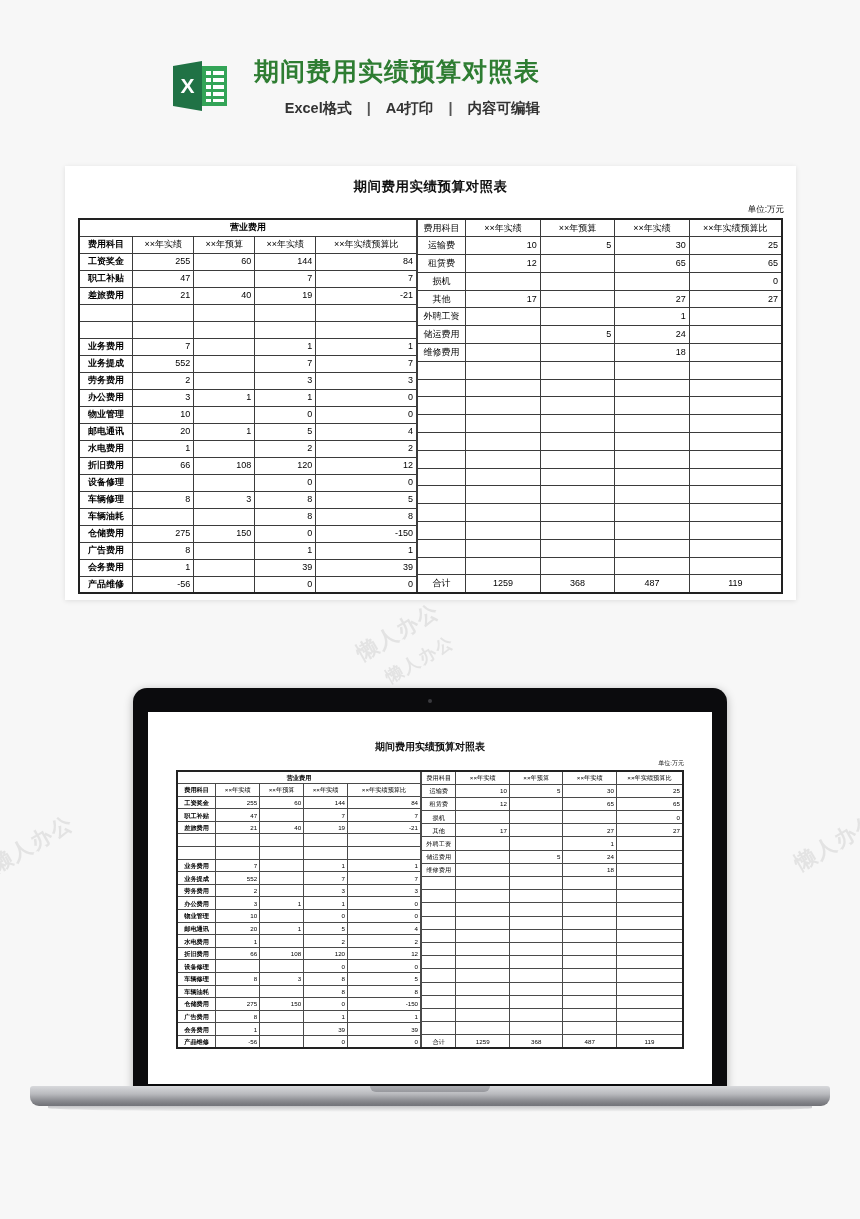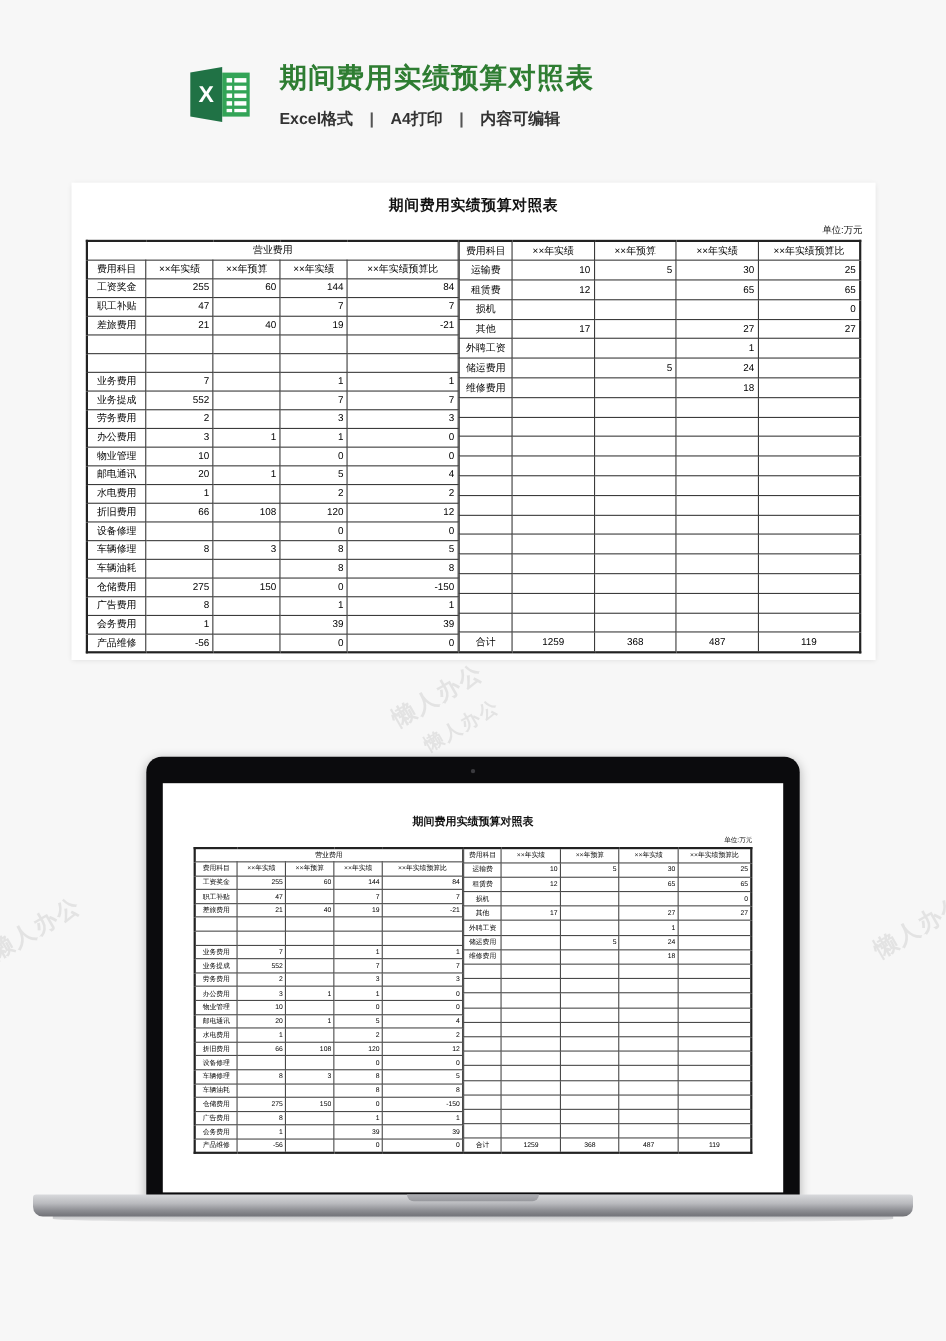--- a/index.html
+++ b/index.html
@@ -15,20 +15,21 @@
   .xls-icon { width: 56px; height: 52px; position: relative; flex: 0 0 auto; margin-top: 4px; }
   .xls-icon svg { display: block; }
   .header-text { margin-left: 26px; padding-top: 2px; }
   .doc-title {
     font-size: 25px; font-weight: bold; color: #2e7d32;
     letter-spacing: 1px; line-height: 1.1; white-space: nowrap;
   }
   .doc-meta {
     margin-top: 13px; font-size: 14.5px; font-weight: bold; color: #333;
     white-space: nowrap;
+    text-align: right;
   }
   .doc-meta .sep { display: inline-block; padding: 0 11px; color: #555; font-weight: bold; }
 
   
   .wm {
     position: absolute; color: #e3e3e3; font-size: 21px; font-weight: bold;
     transform: rotate(-30deg); white-space: nowrap; pointer-events: none;
     letter-spacing: 2px; user-select: none;
   }
 
@@ -50,21 +51,21 @@
   .sheet-wrap { display: flex; padding: 0 13px; margin-top: 2px; }
   table.grid { border-collapse: collapse; table-layout: fixed; }
   table.grid td {
     border: 1px solid #3b3b3b;
     height: 17px; font-size: 9px; color: #000;
     padding: 0 3px; line-height: 15px; overflow: hidden; white-space: nowrap;
   }
   .c-label  { text-align: center; }
   .c-num    { text-align: right; }
   .c-head   { text-align: center; font-weight: normal; }
-  .outer-l  { border-left-width: 2px !important; border-left-color: #222 !important; }
+  .outer-l  { border-left-width: 2px !important; border-left-color: #222 !important; font-weight: bold; }
   .outer-r  { border-right-width: 2px !important; border-right-color: #222 !important; }
   .outer-t  { border-top-width: 2px !important; border-top-color: #222 !important; }
   .outer-b  { border-bottom-width: 2px !important; border-bottom-color: #222 !important; }
 
   
   .lw0 { width: 58px; } .lw1 { width: 68px; } .lw2 { width: 68px; }
   .lw3 { width: 68px; } .lw4 { width: 113px; }
   
   .rw0 { width: 50px; } .rw1 { width: 85px; } .rw2 { width: 85px; }
   .rw3 { width: 85px; } .rw4 { width: 100px; }

